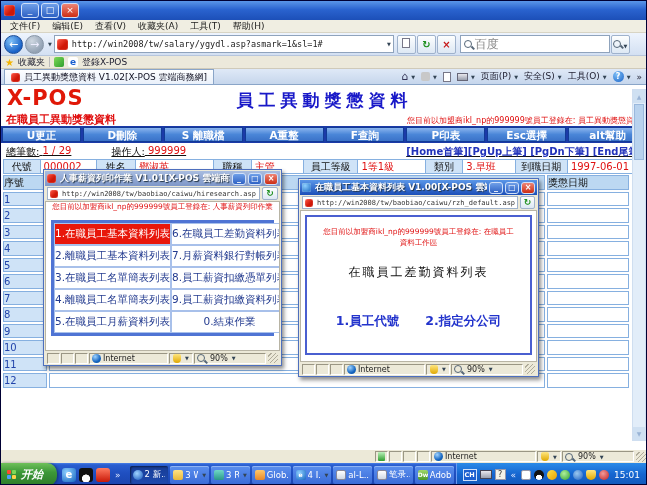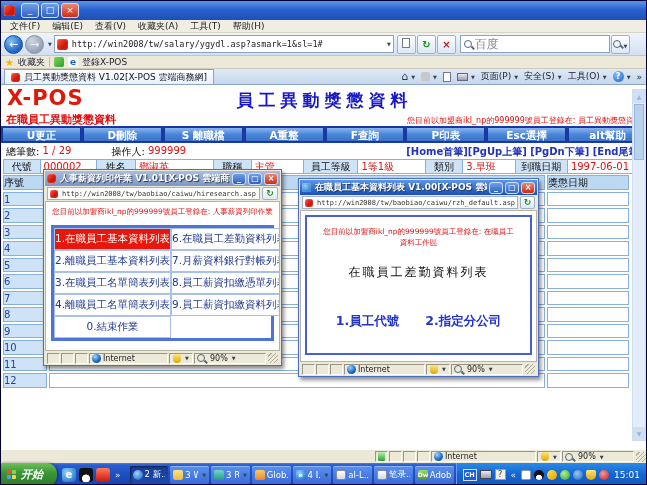--- a/index.html
+++ b/index.html
@@ -61,21 +61,21 @@
 
   
   .content { position:absolute; top:84px; left:0; width:647px; height:364px; background:#fff; }
   .logo { position:absolute; top:1px; left:6px; font-size:21px; font-weight:bold; color:#e01808; letter-spacing:1px; }
   .pg-title { position:absolute; top:4px; left:0; width:100%; text-align:center; font-size:17px; font-weight:bold; color:#1818c8; letter-spacing:5px; }
   .pg-sub { position:absolute; top:27px; left:5px; font-size:11px; color:#e01010; font-weight:bold; }
   .pg-login { position:absolute; top:30px; right:6px; font-size:8px; color:#e01010; }
   .btnbar { position:absolute; top:41px; left:0; width:647px; height:17px; background:#1b3aa8; display:flex; padding:1px; gap:2px; }
   .pbtn { flex:1; background:linear-gradient(180deg,#8ab4ee 0%,#4a86d8 50%,#3a72c8 100%); border:1px solid #123a96; color:#fff;
     font-size:10.5px; font-weight:bold; text-align:center; line-height:14px; white-space:nowrap; overflow:hidden; }
-  .inforow { position:absolute; top:60px; left:0; width:647px; height:13px; display:flex; font-size:10px; color:#111; padding:0 5px; }
+  .inforow { position:absolute; top:60px; left:0; width:647px; height:13px; display:flex; font-size:10px; color:#111; padding:0 5px;text-decoration:underline; }
   .red { color:#e01010; }
   .navkeys { margin-left:auto; color:#2233bb; font-weight:bold; font-size:10px; }
   .formrow { position:absolute; top:74px; left:2px; width:630px; height:15px; display:flex; gap:0; }
   .f-label { background:#cfe3f7; border:1px solid #86b0e0; font-size:10px; color:#111; text-align:center; line-height:13px; white-space:nowrap; padding:0 2px; }
   .f-value { background:#fff; border:1px solid #86b0e0; border-left:none; font-size:10px; color:#e01010; line-height:13px; white-space:nowrap; padding:0 3px; }
   .grid { position:absolute; top:90px; left:2px; display:grid; grid-template-columns:44px 496px 82px; gap:2px; grid-auto-rows:14.5px; }
   .cell { border:1px solid #86b0e0; font-size:10px; line-height:13px; text-align:left; background:#fff; }
   .cell.head { background:#bcd8f2; color:#111; height:15px; }
   .cell.seq { background:#cfe3f7; color:#2244aa; }
   .scrolltrack { position:absolute; top:4px; right:2px; width:14px; height:352px; background:#e2edf9; border:1px solid #cfdef0; }
@@ -96,21 +96,21 @@
   .p-addr .gobtn { width:16px; height:13px; border:1px solid #9fb2cc; border-radius:2px; background:linear-gradient(180deg,#fdfefe,#dde8f4);
     color:#1d8f1d; font-weight:bold; font-size:9px; text-align:center; line-height:11px; }
   .p-body { background:#fff; border:1px solid #b8b4a4; overflow:hidden; }
   .p-status { height:14px; background:#ece9d8; display:flex; align-items:center; font-size:8px; color:#222; gap:1px; padding:0 2px; }
   .s-cell { height:11px; border:1px solid; border-color:#9a9684 #fff #fff #9a9684; display:flex; align-items:center; gap:2px; padding:0 2px; }
   .s-sm { width:13px; } .s-zone { flex:1; } .s-shield { width:24px; justify-content:center; } .s-zoom { width:72px; }
   .globe { width:9px; height:9px; border-radius:50%; background:radial-gradient(circle at 35% 30%,#9fd4ff,#1565c0 60%,#0b4f9e); display:inline-block; flex:0 0 auto; }
   .shield { width:8px; height:9px; background:linear-gradient(180deg,#ffe680,#e0a800); border-radius:2px 2px 4px 4px; display:inline-block; }
   .grip { width:10px; height:10px; margin-left:1px;
     background:repeating-linear-gradient(135deg,transparent 0 2px,#b0ac9a 2px 3px); }
-  .redinfo { color:#e01010; font-size:7.5px; text-align:center; line-height:1.4; padding-top:5px; }
+  .redinfo { color:#e01010; font-size:7.5px; text-align:center; line-height:1.4; }
 
   .menu-box { margin:7px 5px; border:3px solid #4f74d4; }
   .menu-grid { display:grid; grid-template-columns:1fr 1fr; }
   .m-item { height:22px; border:1px solid #a8c0ea; font-size:10.5px; font-weight:normal; color:#223a8f; display:flex; align-items:center; justify-content:center; white-space:nowrap; background:#fff; }
   .m-item.active { background:#e8170b; color:#fff; }
 
   .sel-box { margin:4px; height:140px; border:2px solid #4a5fd0; }
   .p2-prompt { text-align:center; font-size:12px; color:#111; letter-spacing:2px; margin-top:16px; }
   .p2-opts { display:flex; justify-content:center; gap:26px; margin-top:32px; font-size:12.5px; font-weight:bold; color:#2233cc; }
 
@@ -365,20 +365,21 @@
       <div class="menu-box">
         <div class="menu-grid">
           <span class="m-item active">1.在職員工基本資料列表</span>
           <span class="m-item">6.在職員工差勤資料列表</span>
           <span class="m-item">2.離職員工基本資料列表</span>
           <span class="m-item">7.月薪資料銀行對帳列表</span>
           <span class="m-item">3.在職員工名單簡表列表</span>
           <span class="m-item">8.員工薪資扣繳憑單列表</span>
           <span class="m-item">4.離職員工名單簡表列表</span>
           <span class="m-item">9.員工薪資扣繳資料列表</span>
+          <span class="m-item">5.在職員工月薪資料列表</span>
           <span class="m-item">0.結束作業</span>
         </div>
       </div>
     </div>
     <div class="p-status">
       <span class="s-cell s-sm"></span>
         <span class="s-cell s-sm"></span>
         <span class="s-cell s-sm"></span>
       <span class="s-cell s-zone">
           <span class="globe"></span>

